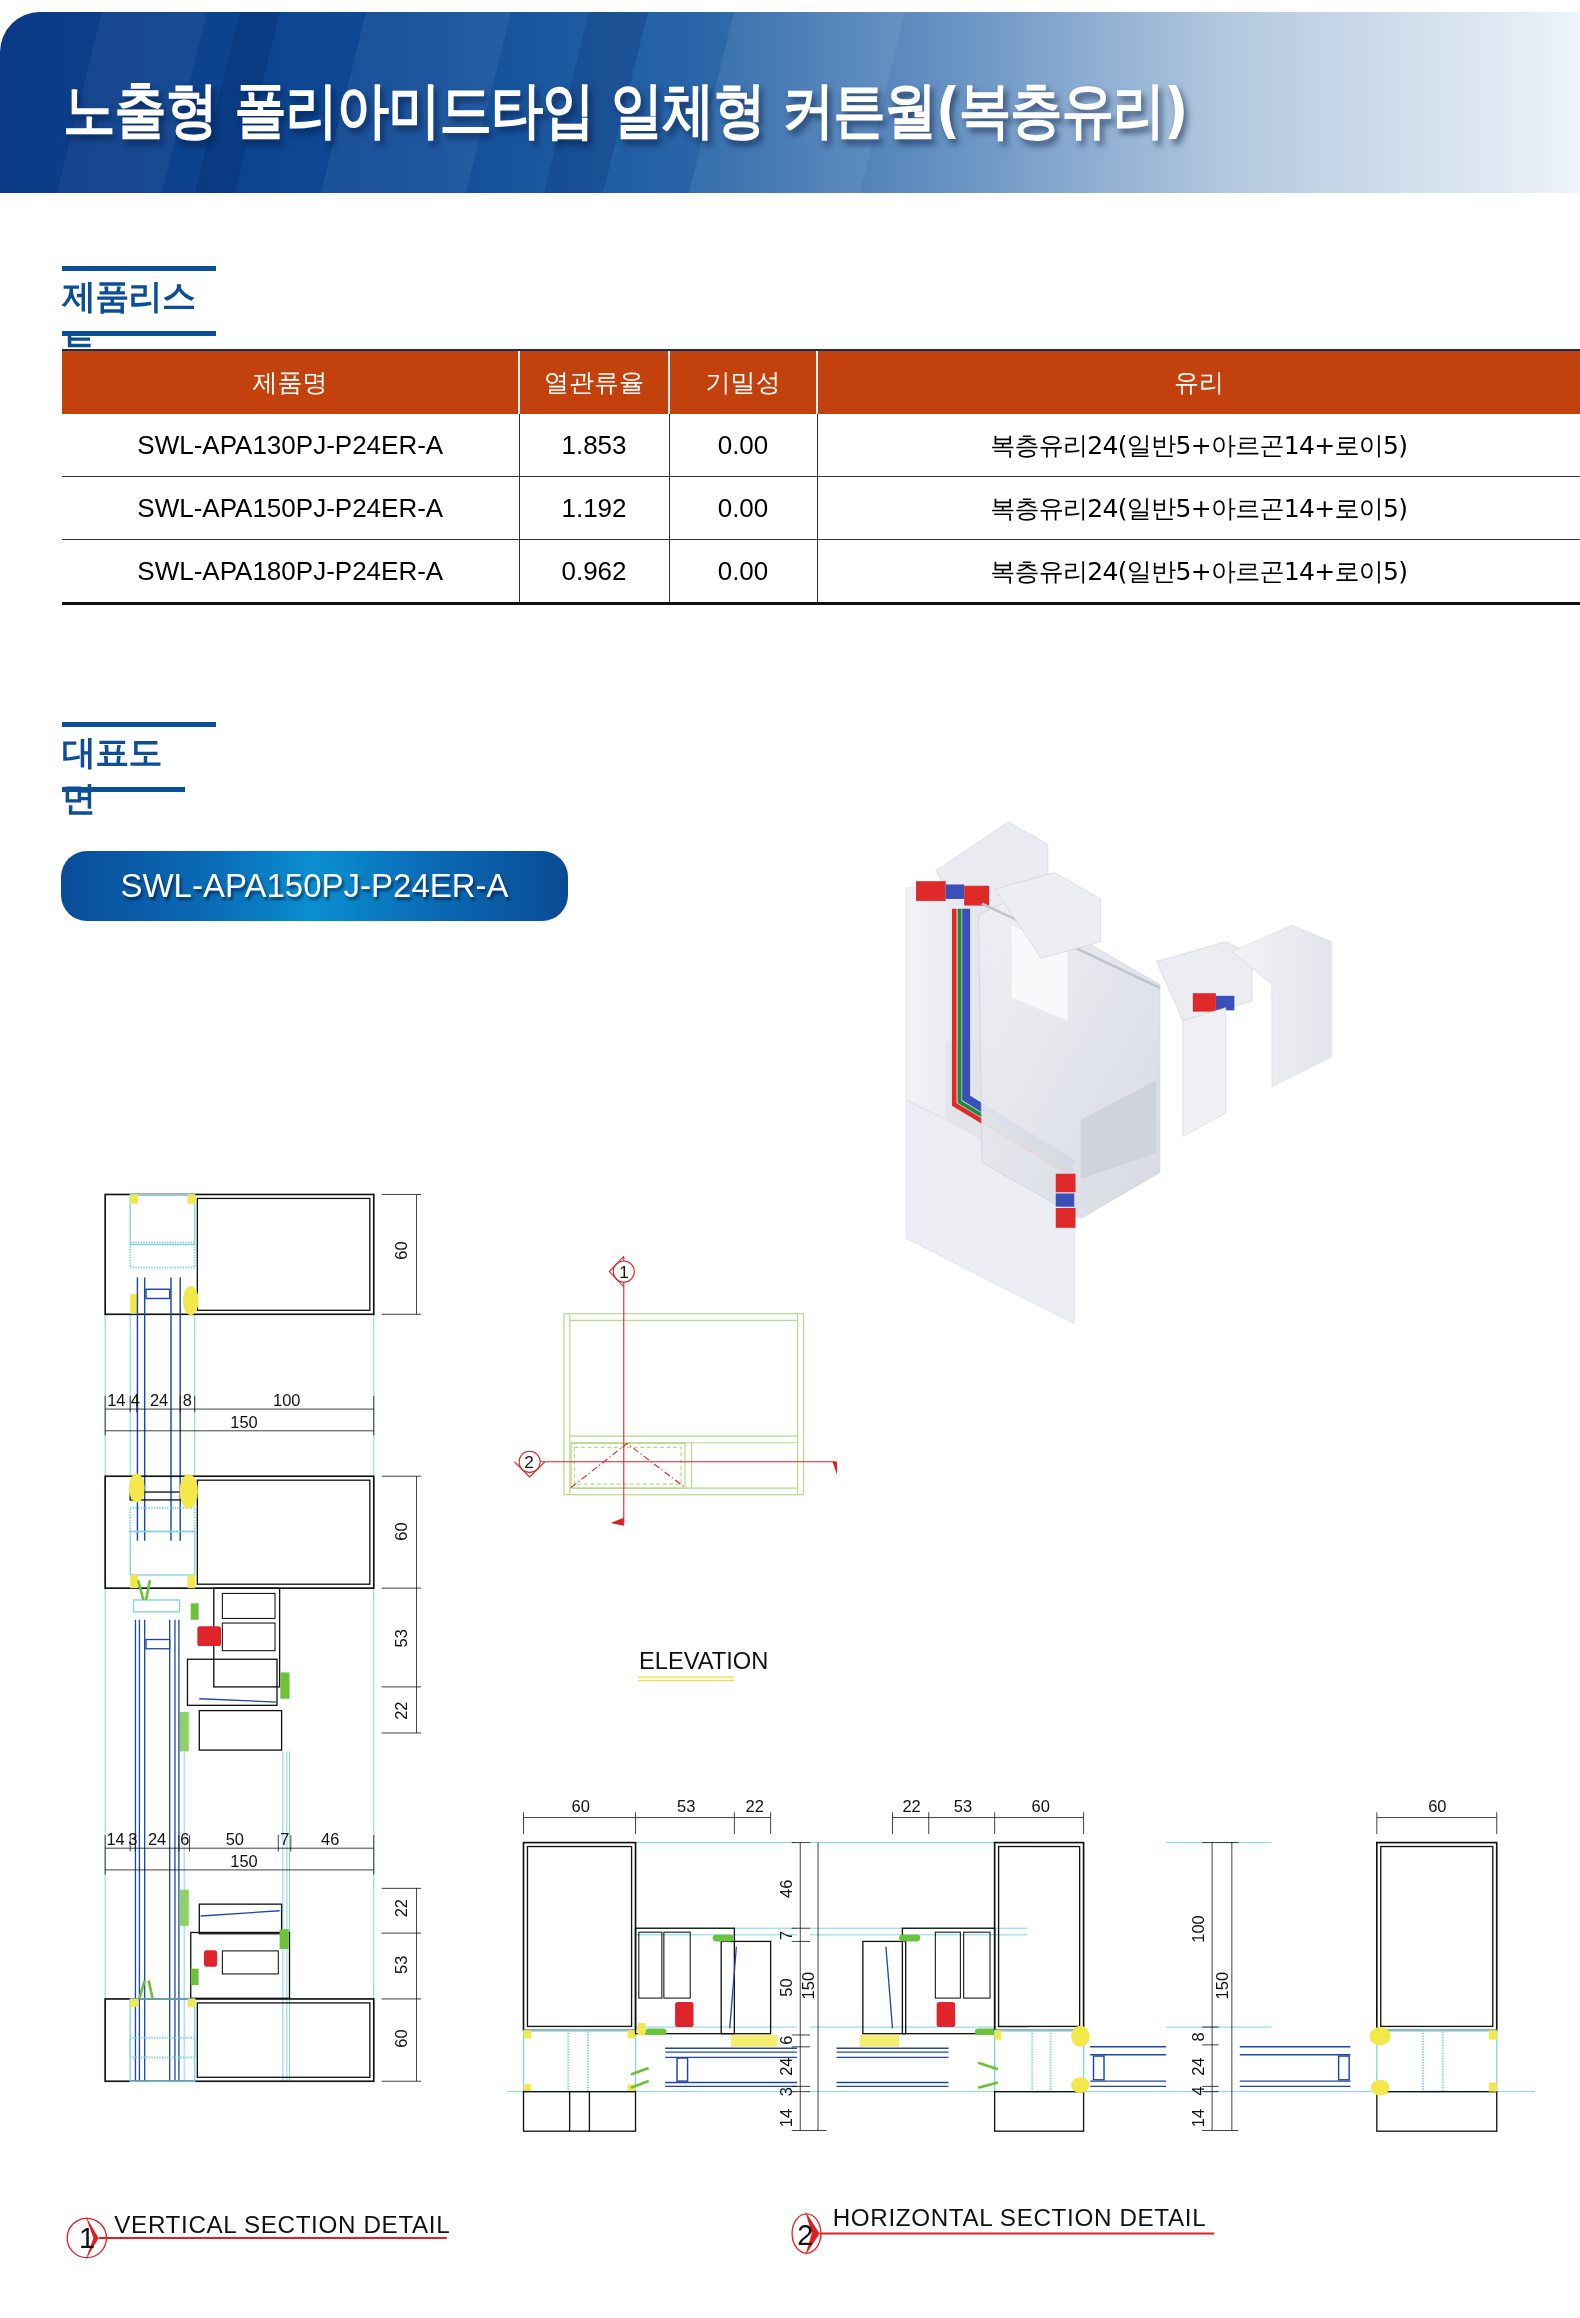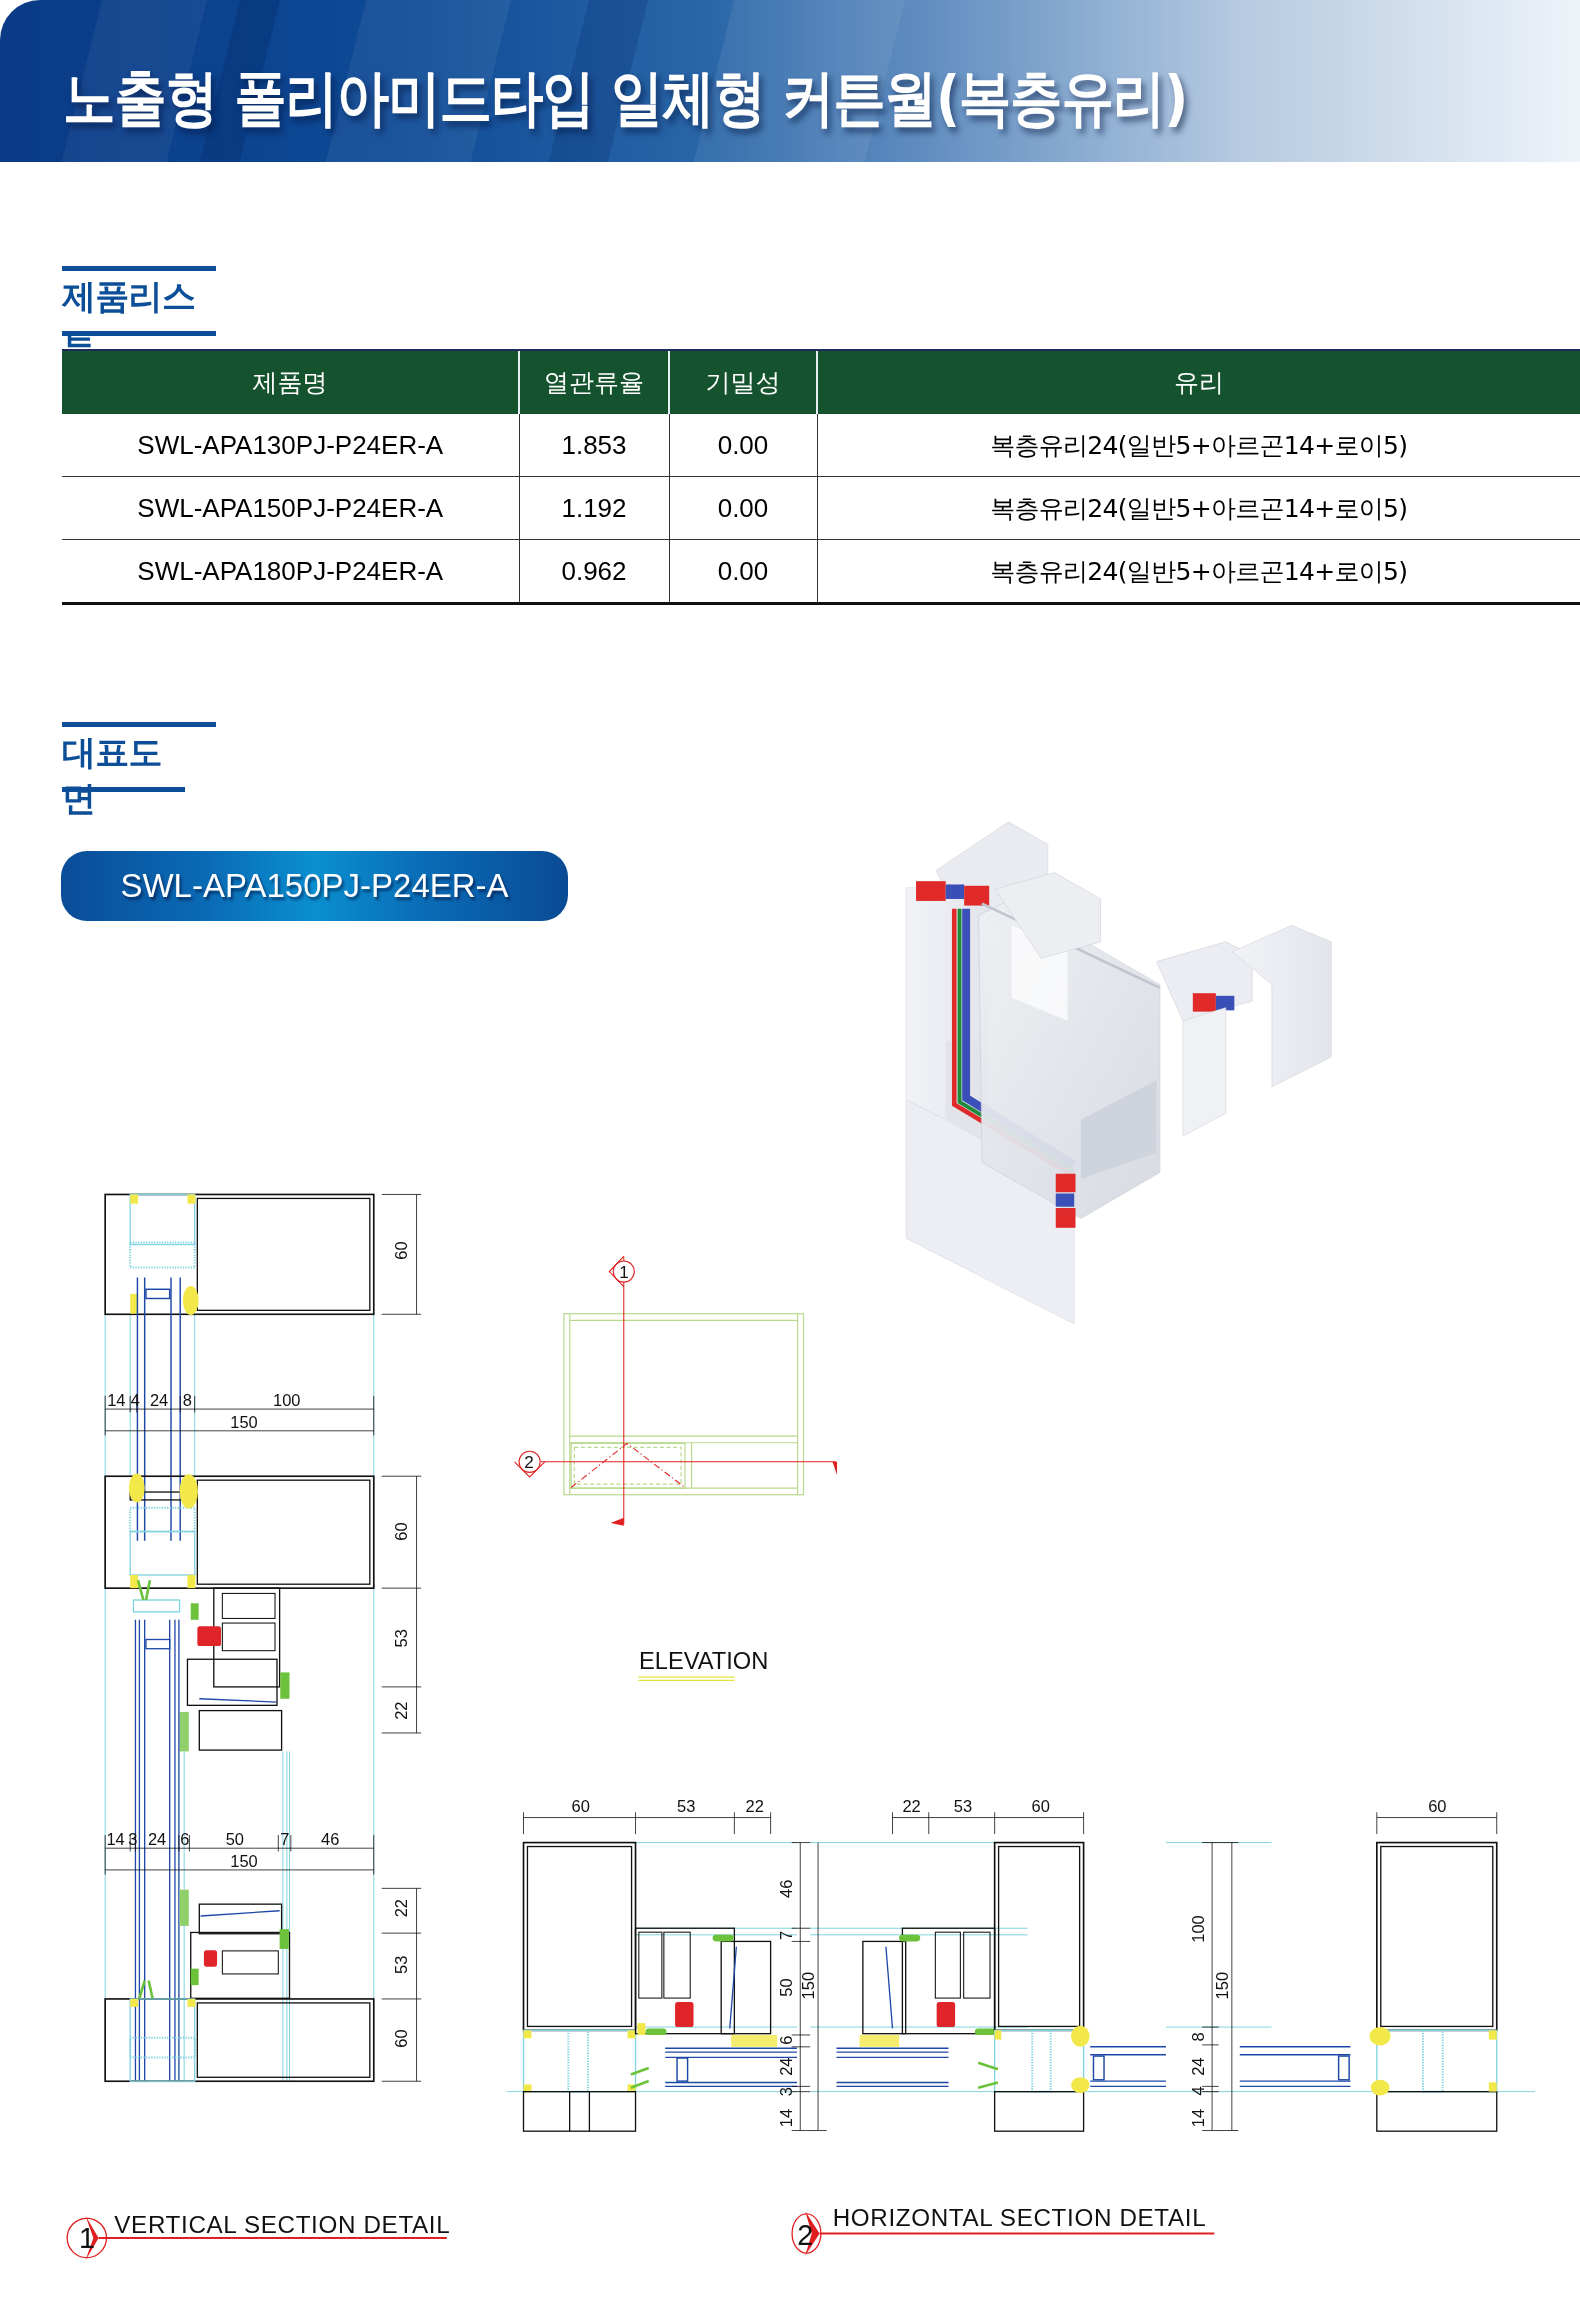--- a/index.html
+++ b/index.html
@@ -1,33 +1,33 @@
 <!DOCTYPE html>
 <html style="font-size:10.5px"><head>
 <meta charset="utf-8">
 <style>
   html, body { margin:0; padding:0; background:#ffffff; }
   body { width:1581px; height:2319px; position:relative; overflow:hidden; font-family:"DejaVu Sans", sans-serif; }
   .abs { position:absolute; }
 
   
-  .banner { left:0; top:0; width:1581px; height:162px; border-top-left-radius:40px; overflow:hidden;
+  .banner { left:0; top:12px; width:1581px; height:181px; border-top-left-radius:40px; overflow:hidden;
     background: linear-gradient(90deg, #0a3a86 0%, #0e4a96 25%, #2a66a8 45%, #6f98c6 62%, #b4c9e0 78%, #eef3f9 100%); }
   .banner .stripe { position:absolute; top:-26px; height:237px; transform:skewX(-14deg); }
   .banner-title { position:absolute; left:63px; top:58px; font-size:61px; font-weight:bold; color:#ffffff; letter-spacing:-1.3px; white-space:nowrap;
     text-shadow: 4px 5.3px 6.6px rgba(0,20,60,0.55); font-family:"DejaVu Sans", sans-serif; transform:scaleX(0.86); transform-origin:left center; }
 
   
   .sec-head { left:62px; width:154px; }
   .sec-head .bar { position:absolute; left:0; width:100%; height:5.3px; background:#0d4e98; }
   .sec-head .txt { position:absolute; left:0; width:100%; text-align:left; color:#0d4e98; font-weight:bold; font-size:34px; letter-spacing:-0.7px; }
 
   
   .ptable { left:62px; top:349px; width:1518px; border-collapse:collapse; table-layout:fixed; font-family:"Liberation Sans", sans-serif; }
-  .ptable th { background:#14532d; color:#fff; font-weight:normal; font-size:25px; height:61px; border-top:2.6px solid #1f2a5a; border-left:2.6px solid #e8eef6; font-family:"DejaVu Sans", sans-serif; }
+  .ptable th { background:#c2410c; color:#fff; font-weight:normal; font-size:25px; height:61px; border-top:2.6px solid #1f2a5a; border-left:2.6px solid #e8eef6; font-family:"DejaVu Sans", sans-serif; }
   .ptable th:first-child { border-left:none; }
   .ptable td { height:60px; text-align:center; font-size:26px; color:#000000; border-bottom:1.3px solid #333; border-left:1.3px solid #333; }
   .ptable td:first-child { border-left:none; }
   .ptable tr:last-child td { border-bottom:3.3px solid #111; }
   .ptable td.glass { font-family:"DejaVu Sans", sans-serif; font-size:25px; letter-spacing:-0.7px; }
 
   
   .pill { left:61px; top:851px; width:507px; height:70px; border-radius:26px;
     background: linear-gradient(90deg, #0a4c98 0%, #0a6cb6 30%, #0a8fd0 50%, #0a6cb6 72%, #0a4a94 100%);
     color:#fff; font-size:33px; display:flex; align-items:center; justify-content:center; font-family:"Liberation Sans", sans-serif;

